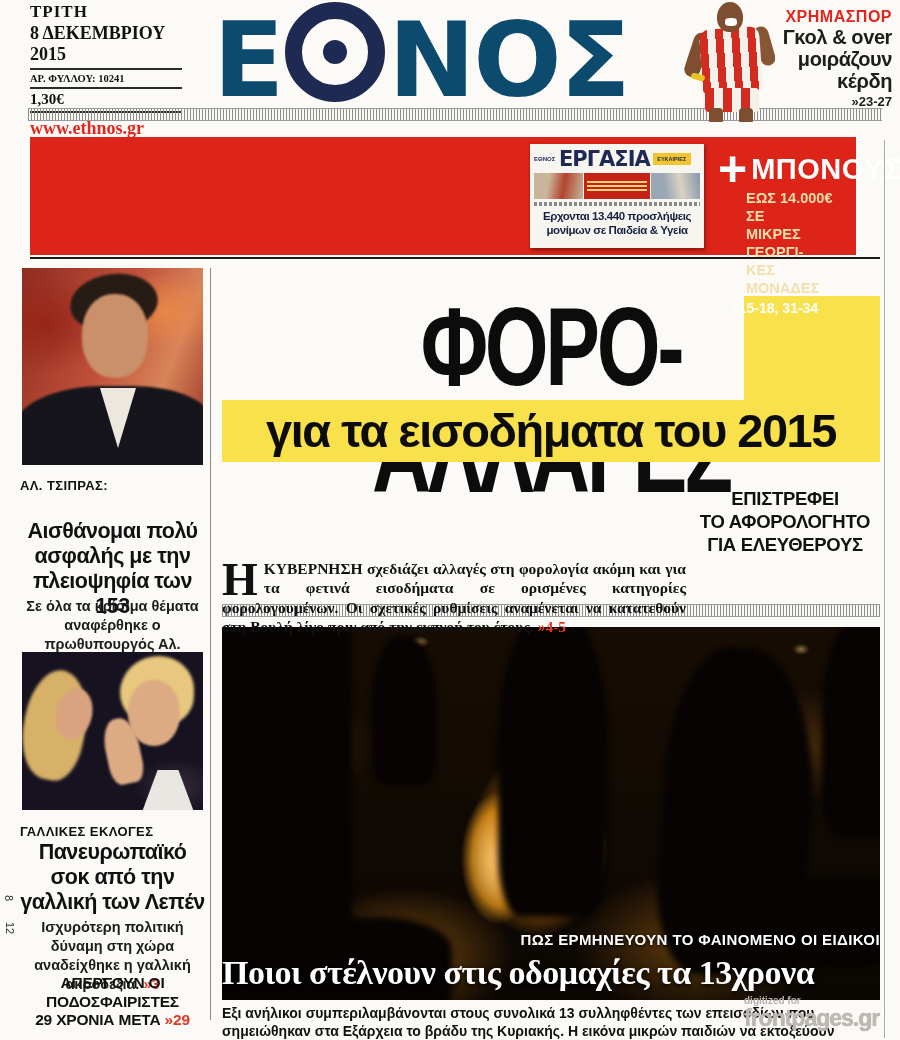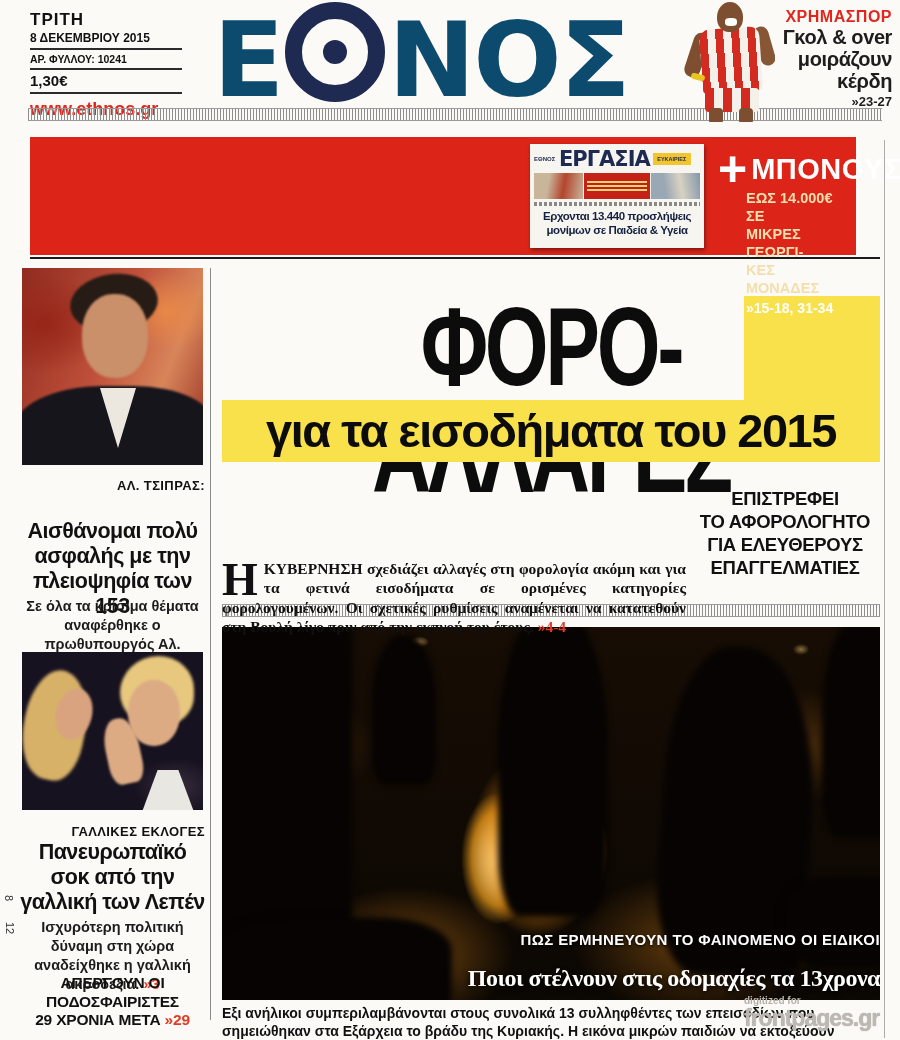--- a/index.html
+++ b/index.html
@@ -3,23 +3,23 @@
 <meta charset="utf-8">
 <style>
   html,body{margin:0;padding:0;background:#dedcd7;}
   #page{position:relative;width:900px;height:1040px;margin:0 auto;background:#fbfaf6;
         overflow:hidden;font-family:"Liberation Sans",sans-serif;color:#111;}
   .abs{position:absolute;}
   .nowrap{white-space:nowrap;}
   .red-ref{color:#e23a25;}
 
   
-  .pub-info{left:30px;top:10px;width:152px;}
+  .pub-info{left:30px;top:2px;width:152px;font-family:Liberation Serif, serif;}
   .pub-day{font-size:17px;font-weight:bold;letter-spacing:1px;}
-  .pub-date{font-size:12px;font-weight:bold;border-bottom:2px solid #2b2b2b;padding:1px 0 3px;}
+  .pub-date{font-size:18px;font-weight:bold;border-bottom:2px solid #2b2b2b;padding:1px 0 3px;}
   .pub-issue{font-size:10.5px;font-weight:bold;border-bottom:2px solid #2b2b2b;padding:3px 0;}
   .pub-price{font-size:15px;font-weight:bold;border-bottom:2px solid #2b2b2b;padding:2px 0 3px;}
   .pub-site{font-size:18px;font-weight:bold;color:#e3261d;padding-top:5px;}
 
   .logo{left:182px;top:2px;width:478px;text-align:center;color:#0c4a6e;
         font-family:"DejaVu Sans",sans-serif;font-weight:900;}
   .logo-letter{font-size:104px;font-weight:bold;line-height:100px;letter-spacing:-2px;}
   .logo-theta{display:inline-block;width:66px;height:66px;border:17px solid #1e2a52;border-radius:50%;
         position:relative;vertical-align:-6px;margin:0 3px;}
   .logo-theta::after{content:"";position:absolute;width:24px;height:24px;background:#1e2a52;
@@ -61,21 +61,21 @@
   .inset-redbox{flex:1.2;background:#c52217;display:flex;flex-direction:column;justify-content:center;gap:2px;padding:0 3px;}
   .inset-redbox i{display:block;height:2px;background:#f2d37a;}
   .inset-ph2{flex:1;background:linear-gradient(80deg,#9aa7b5 30%,#d9d2c2 60%,#8396ab);}
   .inset-fineprint{height:4px;margin-top:3px;background:repeating-linear-gradient(90deg,#888 0 3px,transparent 3px 5px);}
   .inset-headline{margin-top:3px;text-align:center;font-size:11.5px;font-weight:bold;color:#13203f;line-height:14px;letter-spacing:-0.4px;}
   .bonus{position:absolute;left:688px;top:12px;width:132px;color:#fff;}
   .bonus-row{display:flex;align-items:center;gap:4px;}
   .bonus-plus{font-size:50px;font-weight:900;line-height:40px;}
   .bonus-title{font-size:29px;font-weight:bold;letter-spacing:.5px;}
   .bonus-line{color:#f3dfae;font-size:14.5px;font-weight:bold;line-height:18px;margin-left:28px;}
-  .bonus-pages{font-size:14px;font-weight:bold;margin-left:28px;margin-top:3px;}
+  .bonus-pages{font-size:14px;font-weight:bold;margin-left:13px;margin-top:3px;}
   .banner-rule{left:30px;top:257px;width:850px;height:2px;background:#1b1b1b;}
 
   
   .kicker{left:222px;top:270px;width:658px;text-align:center;font-size:17px;font-weight:bold;letter-spacing:.3px;}
   .yellow-corner{left:744px;top:296px;width:136px;height:106px;background:#f8e14b;}
   .headline1{left:222px;top:292px;width:658px;height:106px;text-align:center;z-index:2;}
   .headline1 span{display:inline-block;font-size:100px;font-weight:900;letter-spacing:-4px;line-height:96px;
         transform:scale(0.82,1.12);transform-origin:center top;font-family:"Liberation Sans",sans-serif;color:#0c0c0c;}
   .yellow-band{left:222px;top:400px;width:658px;height:62px;background:#f8e14b;text-align:center;z-index:2;}
   .yellow-band span{font-size:47px;font-weight:bold;letter-spacing:-1.5px;line-height:62px;color:#0c0c0c;}
@@ -99,21 +99,21 @@
                    radial-gradient(90px 70px at 12% 28%,rgba(150,35,22,.9),transparent 72%),
                    linear-gradient(112deg,#8f2c20,#c0503a 45%,#d8855a 72%,#93291e);}
   .ts-hair{position:absolute;left:48px;top:6px;width:88px;height:58px;background:#261b15;border-radius:50%;
         transform:rotate(-7deg);filter:blur(1px);}
   .ts-face{position:absolute;left:60px;top:26px;width:66px;height:84px;background:#c9906a;border-radius:46%;filter:blur(1px);}
   .ts-suit{position:absolute;left:-8px;top:118px;width:200px;height:95px;background:#17151c;
         border-radius:45% 40% 0 0;filter:blur(1px);}
   .ts-shirt{position:absolute;left:78px;top:120px;width:36px;height:60px;background:#ece8e0;
         clip-path:polygon(50% 100%,0 0,100% 0);filter:blur(.5px);}
 
-  .sb-kicker{text-align:right;font-size:13px;font-weight:bold;letter-spacing:.4px;}
+  .sb-kicker{text-align:left;font-size:13px;font-weight:bold;letter-spacing:.4px;}
   .sb-headline{text-align:center;font-size:21.5px;font-weight:bold;line-height:25px;letter-spacing:-0.5px;}
   .sb-body{text-align:center;font-size:14.5px;font-weight:bold;line-height:19px;color:#1c1c1c;}
   .ts-kicker{left:20px;top:478px;width:185px;}
   .ts-headline{left:18px;top:496px;width:189px;margin-top:23px;}
   .ts-body{left:20px;top:597px;width:185px;}
 
   .lepen-photo{left:22px;top:652px;width:181px;height:158px;background:
         radial-gradient(60px 40px at 85% 85%,rgba(90,70,90,.5),transparent 70%),#171220;}
   .lp-hair1{position:absolute;left:2px;top:18px;width:62px;height:110px;background:#d7b168;border-radius:50% 60% 40% 55%;
         transform:rotate(12deg);filter:blur(1.5px);}
@@ -149,22 +149,22 @@
   .fig{position:absolute;background:#060302;filter:blur(3px);border-radius:45% 45% 20% 20%;}
   .fig1{left:-20px;top:-10px;width:150px;height:400px;border-radius:0;}
   .fig2{left:150px;top:8px;width:64px;height:150px;}
   .fig3{left:276px;top:-20px;width:110px;height:310px;}
   .fig4{left:440px;top:20px;width:150px;height:330px;border-radius:40% 50% 10% 30%;transform:rotate(4deg);}
   .fig5{left:600px;top:-10px;width:80px;height:220px;}
   .fig6{left:-10px;top:290px;width:240px;height:110px;border-radius:30%;}
   .fig7{left:560px;top:250px;width:130px;height:90px;border-radius:35%;}
   .riot-kicker{position:absolute;left:0;bottom:52px;width:100%;text-align:right;color:#fff;
         font-size:15px;font-weight:bold;letter-spacing:.4px;text-shadow:0 1px 3px #000;}
-  .riot-headline{position:absolute;left:0;bottom:8px;width:100%;text-align:right;color:#fff;
-        font-family:"Liberation Serif",serif;font-size:24px;font-weight:bold;letter-spacing:-0.5px;
+  .riot-headline{position:absolute;left:0;bottom:8px;width:100%;text-align:left;color:#fff;
+        font-family:"Liberation Serif",serif;font-size:34px;font-weight:bold;letter-spacing:-0.5px;
         text-shadow:0 2px 5px #000;margin-top:33px;}
 
   .caption{left:222px;top:1004px;width:662px;font-size:14px;font-weight:bold;line-height:18px;color:#101010;}
 
   .watermark{left:744px;top:996px;width:156px;color:#b4b0a9;z-index:6;line-height:10px;}
   .wm1{font-size:10px;font-weight:bold;}
   .wm2{font-size:23px;font-weight:bold;letter-spacing:-1px;line-height:24px;color:#bdb9b2;text-shadow:0 0 1px #999;}
 </style>
 </head>
 <body>
@@ -245,24 +245,23 @@
   </div>
   <div class="abs yellow-band">
     <span>για τα εισοδήματα του 2015</span>
   </div>
   <div class="abs subheads">
   </div>
   <div class="abs side-box">
     <div class="nowrap">ΕΠΙΣΤΡΕΦΕΙ</div>
     <div class="nowrap">ΤΟ ΑΦΟΡΟΛΟΓΗΤΟ</div>
     <div class="nowrap">ΓΙΑ ΕΛΕΥΘΕΡΟΥΣ</div>
-    <div class="nowrap">ΕΠΑΓΓΕΛΜΑΤΙΕΣ</div>
   </div>
   <p class="abs body-text"><span class="dropcap">Η</span><span>ΚΥΒΕΡΝΗΣΗ σχεδιάζει αλλαγές στη φορολογία ακόμη και για τα φετινά εισοδήματα σε ορισμένες κατηγορίες φορολογουμένων. Οι σχετικές ρυθμίσεις αναμένεται να κατατεθούν στη Βουλή λίγο πριν από την εκπνοή του έτους.</span>
-      <span class="red-ref">»4-4</span></p>
+      <span class="red-ref">»4-5</span></p>
 
   <div class="abs hatch hatch2"></div>
 
   <div class="abs vsep"></div>
   <div class="abs edge-line"></div>
   <div class="abs edge-mark" style="left:6px;top:892px;">8</div>
   <div class="abs edge-mark" style="left:4px;top:922px;">12</div>
 
   <div class="abs photo tsipras-photo">
     <div class="ts-suit"></div>

